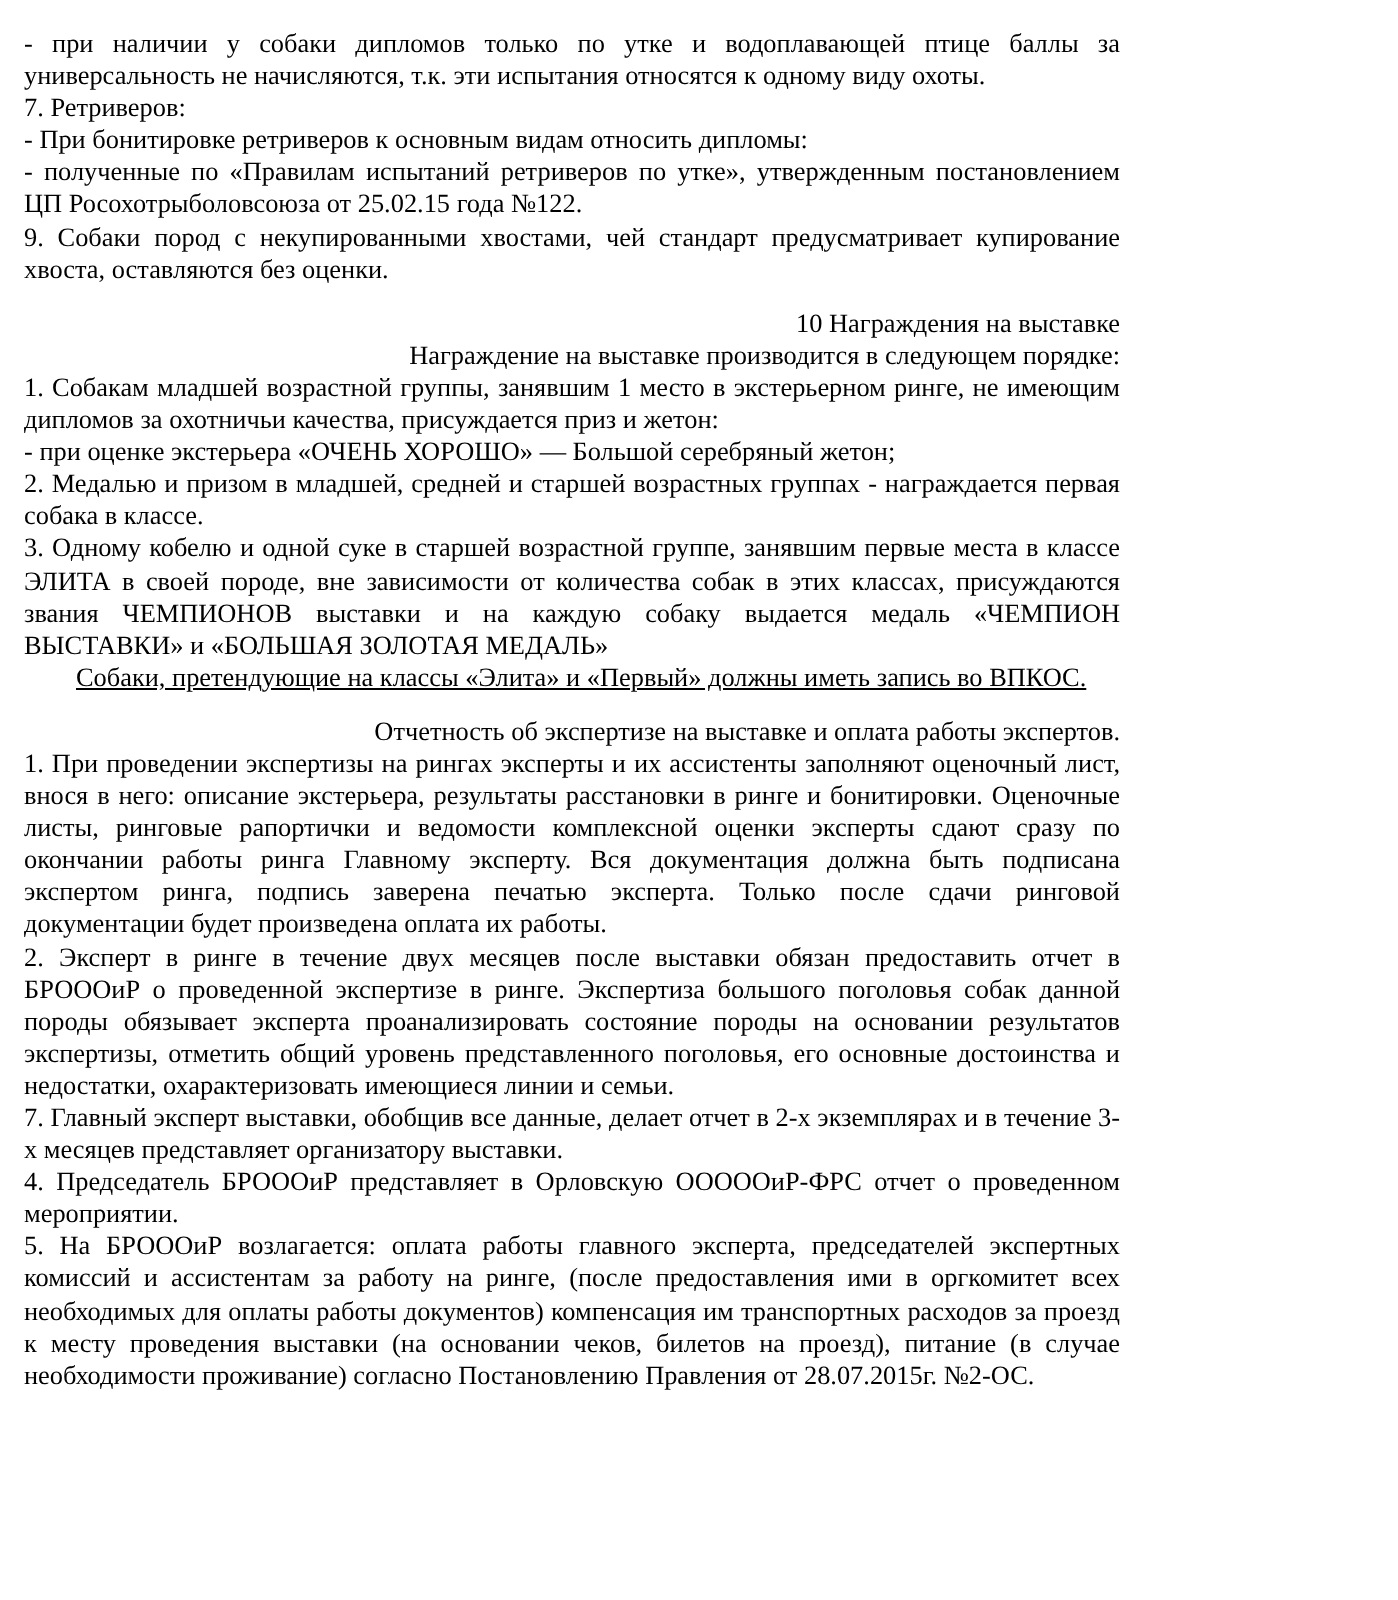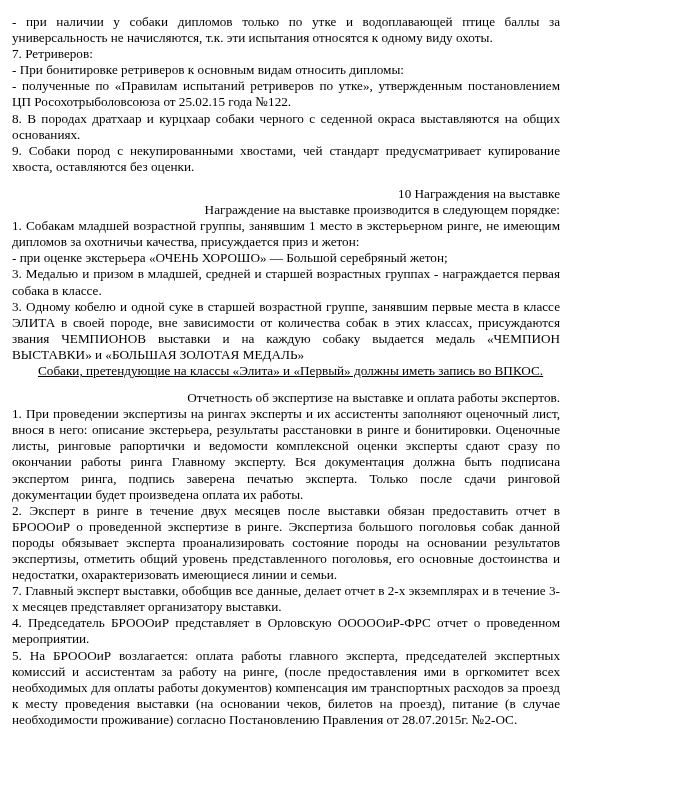--- a/index.html
+++ b/index.html
@@ -40,30 +40,29 @@
 </style>
 </head>
 <body>
 
 <div class="page">
 
   <p class="noindent">-   при наличии у собаки дипломов только по утке и водоплавающей птице баллы за универсальность не начисляются, т.к. эти испытания относятся к одному виду охоты.</p>
   <p class="noindent">7.   Ретриверов:</p>
   <p class="noindent">-   При бонитировке ретриверов к основным видам относить дипломы:</p>
   <p class="noindent">-   полученные по «Правилам испытаний ретриверов по утке», утвержденным постановлением ЦП Росохотрыболовсоюза от 25.02.15 года №122.</p>
-  <p class="noindent">8.  В породах дратхаар и курцхаар собаки черного с седенной окраса выставляются на общих основаниях.</p>
   <p class="noindent">9.  Собаки пород с некупированными хвостами, чей стандарт предусматривает купирование хвоста, оставляются без оценки.</p>
 
   <div class="spacer-md"></div>
 
   <p class="center">10 Награждения на выставке</p>
   <p class="center">Награждение на выставке производится в следующем порядке:</p>
   <p class="noindent">1.    Собакам младшей возрастной группы, занявшим 1 место в экстерьерном ринге, не имеющим дипломов за охотничьи качества, присуждается приз и жетон:</p>
   <p class="noindent">- при оценке экстерьера «ОЧЕНЬ ХОРОШО» — Большой серебряный жетон;</p>
-  <p class="noindent">3.    Медалью и призом в младшей, средней и старшей возрастных группах - награждается первая собака в классе.</p>
+  <p class="noindent">2.    Медалью и призом в младшей, средней и старшей возрастных группах - награждается первая собака в классе.</p>
   <p class="noindent">3.    Одному кобелю и одной суке в старшей возрастной группе, занявшим первые места в классе ЭЛИТА в своей породе, вне зависимости от количества собак в этих классах, присуждаются звания ЧЕМПИОНОВ выставки и на каждую собаку выдается медаль «ЧЕМПИОН ВЫСТАВКИ» и «БОЛЬШАЯ ЗОЛОТАЯ МЕДАЛЬ»</p>
   <p class="indent">Собаки, претендующие на классы «Элита» и «Первый» должны иметь запись во ВПКОС.</p>
 
   <div class="spacer-md"></div>
 
   <p class="center">Отчетность об экспертизе на выставке и оплата работы экспертов.</p>
   <p class="noindent">1.  При проведении экспертизы на рингах эксперты и их ассистенты заполняют оценочный лист, внося в него: описание экстерьера, результаты расстановки в ринге и бонитировки. Оценочные листы, ринговые рапортички и ведомости комплексной оценки эксперты сдают сразу по окончании работы ринга Главному эксперту. Вся документация должна быть подписана экспертом ринга, подпись заверена печатью эксперта. Только после сдачи ринговой документации будет произведена оплата их работы.</p>
   <p class="noindent">2.  Эксперт в ринге в течение двух месяцев после выставки обязан предоставить отчет в БРОООиР о проведенной экспертизе в ринге. Экспертиза большого поголовья собак данной породы обязывает эксперта проанализировать состояние породы на основании результатов экспертизы, отметить общий уровень представленного поголовья, его основные достоинства и недостатки, охарактеризовать имеющиеся линии и семьи.</p>
   <p class="noindent">7.  Главный эксперт выставки, обобщив все данные, делает отчет в 2-х экземплярах и в течение 3-х месяцев представляет организатору выставки.</p>
   <p class="noindent">4.  Председатель БРОООиР представляет в Орловскую ОООООиР-ФРС отчет о проведенном мероприятии.</p>

